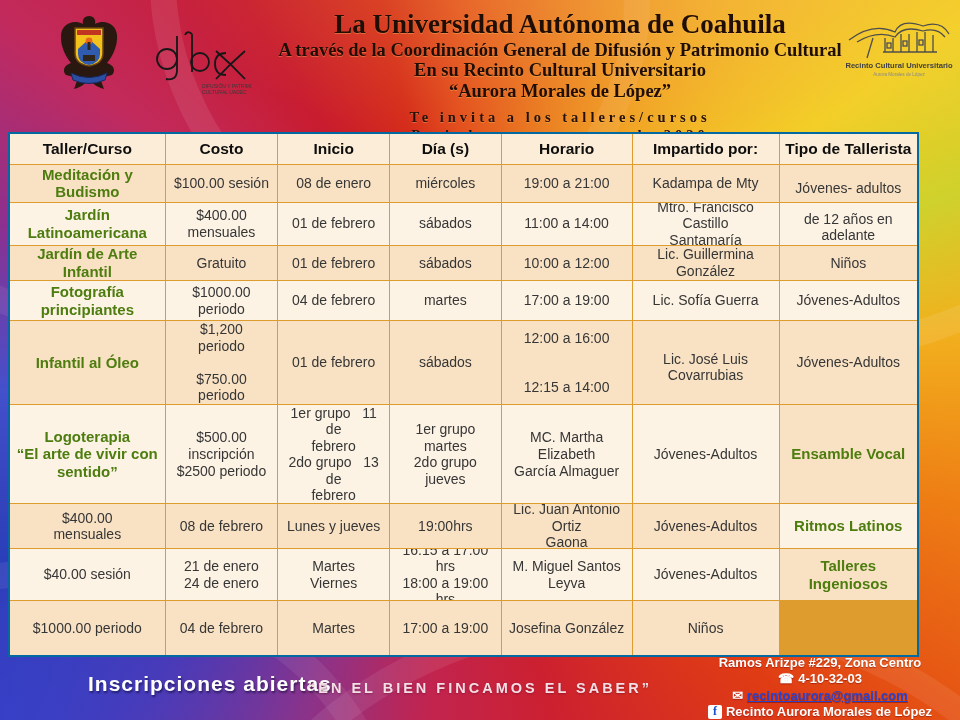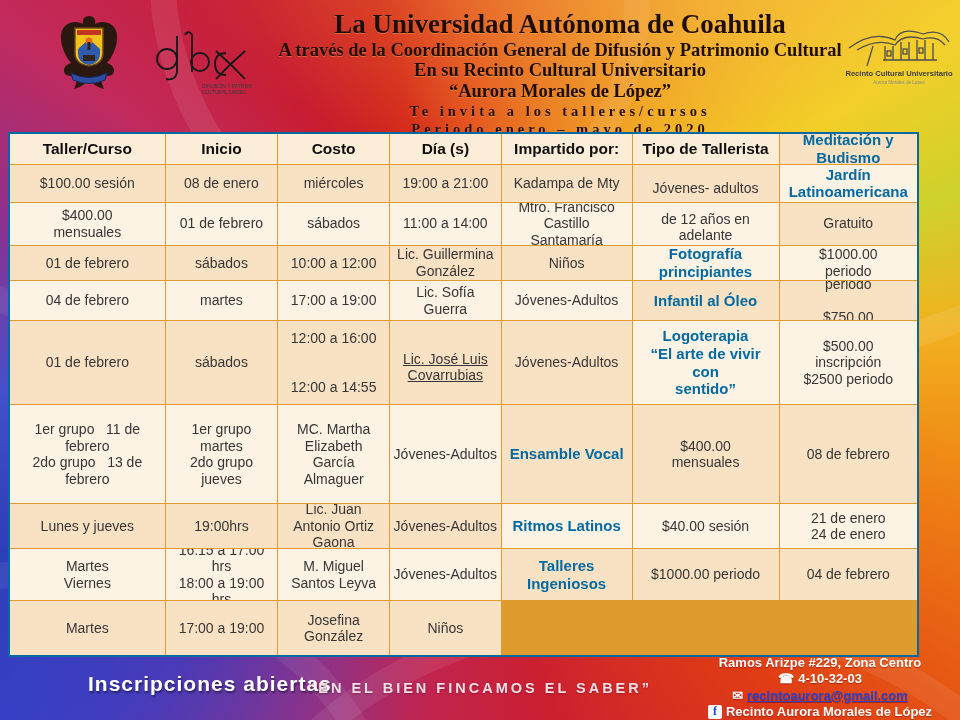--- a/index.html
+++ b/index.html
@@ -37,43 +37,43 @@
   .s2 { width:1100px; height:800px; left:150px; top:-420px; border-color:rgba(255,255,255,.09); }
   .s3 { width:900px; height:700px; left:200px; top:640px; transform:translateY(-40px); border-color:rgba(255,255,255,.08); }
   .s4 { width:700px; height:560px; left:-300px; top:560px; border-color:rgba(255,255,255,.07); }
 
   
   .hdr-text { position:absolute; left:255px; top:10px; width:610px; text-align:center;
               font-family:"Liberation Serif", serif; color:#200d04;
               text-shadow:0 1px 0 rgba(255,200,110,.35); }
   .hdr-title { font-size:27px; font-weight:bold; line-height:1.1; }
   .hdr-sub   { font-size:18.5px; font-weight:bold; line-height:1.12; }
-  .hdr-invite { margin-top:0; font-size:14.5px; font-weight:bold; letter-spacing:4px; line-height:1.25; color:#26100a; }
+  .hdr-invite { margin-top:6px; font-size:14.5px; font-weight:bold; letter-spacing:4px; line-height:1.25; color:#26100a; }
 
   .crest { position:absolute; left:54px; top:13px; }
   .dpc-logo { position:absolute; left:152px; top:26px; }
-  .recinto-logo { position:absolute; left:843px; top:18px; }
+  .recinto-logo { position:absolute; left:843px; top:10px; }
 
   
   .tbl {
     position:absolute; left:8px; top:132px; width:911px; height:525px;
     display:grid; border:2px solid #0369a1; background:#df9c2e;
     grid-gap:1px;
   }
   .cell {
     display:flex; flex-direction:column; justify-content:center; align-items:center;
     text-align:center; font-size:14px; color:#363636; line-height:1.18;
     white-space:pre-line; padding:1px 3px; overflow:hidden;
   }
   .cell.head { font-weight:bold; color:#0e0e0e; font-size:15.5px; background:#fcedd8; }
   .cell.band0 { background:#f9e2c4; }
   .cell.band1 { background:#fdf3e5; }
-  .cell.namecol { font-weight:bold; color:#0369a1; font-size:15px; }
+  .cell.namecol { font-weight:bold; color:#4d7c0f; font-size:15px; }
   .cell.vlow  { justify-content:flex-end; padding-bottom:1px; }
-  .cell.vlow2 { padding-top:10px;text-decoration:underline; }
+  .cell.vlow2 { padding-top:10px; }
   .cell.vlow3 { padding-top:10px; }
 
   
   .inscriptions { position:absolute; left:88px; top:672px; font-family:Liberation Sans, sans-serif;
                   font-weight:bold; font-size:21px; color:#ffffff;
                   text-shadow:1px 2px 2px rgba(0,0,30,.5); letter-spacing:1px; }
   .motto { position:absolute; left:290px; top:680px; width:380px; text-align:center;
            font-weight:bold; font-size:14.5px; letter-spacing:3px; color:#f4dfe4;
            text-shadow:0 1px 2px rgba(80,0,40,.4); }
   .contact { position:absolute; left:685px; top:655px; width:270px; text-align:center;
@@ -145,42 +145,44 @@
   <div class="hdr-title">La Universidad Autónoma de Coahuila</div>
   <div class="hdr-sub">A través de la Coordinación General de Difusión y Patrimonio Cultural</div>
   <div class="hdr-sub">En su Recinto Cultural Universitario</div>
   <div class="hdr-sub">“Aurora Morales de López”</div>
   <div class="hdr-invite">Te invita a los talleres/cursos</div>
   <div class="hdr-invite" style="margin-top:0;">Periodo enero – mayo de 2020</div>
 </div>
 
 <div class="tbl" id="talleres-table" style="grid-template-columns: 162fr 117fr 116fr 116fr 136fr 153fr 144fr; grid-template-rows: 31fr 37fr 43fr 35fr 40fr 85fr 100fr 45fr 52fr 55fr;">
     <div class="cell head">Taller/Curso</div>
+    <div class="cell head">Costo</div>
     <div class="cell head">Inicio</div>
-    <div class="cell head">Costo</div>
     <div class="cell head">Día (s)</div>
+    <div class="cell head">Horario</div>
     <div class="cell head">Impartido por:</div>
     <div class="cell head">Tipo de Tallerista</div>
     <div class="cell band0 namecol">Meditación y Budismo</div>
     <div class="cell band0">$100.00 sesión</div>
     <div class="cell band0">08 de enero</div>
     <div class="cell band0">miércoles</div>
     <div class="cell band0">19:00 a 21:00</div>
     <div class="cell band0">Kadampa de Mty</div>
     <div class="cell band0 vlow3">Jóvenes- adultos</div>
     <div class="cell band1 namecol">Jardín
 Latinoamericana</div>
     <div class="cell band1">$400.00
 mensuales</div>
     <div class="cell band1">01 de febrero</div>
     <div class="cell band1">sábados</div>
     <div class="cell band1">11:00 a 14:00</div>
     <div class="cell band1">Mtro. Francisco Castillo
 Santamaría</div>
     <div class="cell band1 vlow">de 12 años en adelante</div>
+    <div class="cell band0 namecol">Jardín de Arte Infantil</div>
     <div class="cell band0">Gratuito</div>
     <div class="cell band0">01 de febrero</div>
     <div class="cell band0">sábados</div>
     <div class="cell band0">10:00 a 12:00</div>
     <div class="cell band0">Lic. Guillermina González</div>
     <div class="cell band0">Niños</div>
     <div class="cell band1 namecol">Fotografía
 principiantes</div>
     <div class="cell band1">$1000.00
 periodo</div>
@@ -193,21 +195,21 @@
     <div class="cell band0">$1,200
 periodo
 
 $750.00
 periodo</div>
     <div class="cell band0">01 de febrero</div>
     <div class="cell band0">sábados</div>
     <div class="cell band0">12:00 a 16:00
 
 
-12:00 a 14:55</div>
+12:15 a 14:00</div>
     <div class="cell band0 vlow2">Lic. José Luis Covarrubias</div>
     <div class="cell band0">Jóvenes-Adultos</div>
     <div class="cell band1 namecol">Logoterapia
 “El arte de vivir con
 sentido”</div>
     <div class="cell band1">$500.00
 inscripción
 $2500 periodo</div>
     <div class="cell band1">1er grupo&nbsp;&nbsp; 11 de
 febrero

